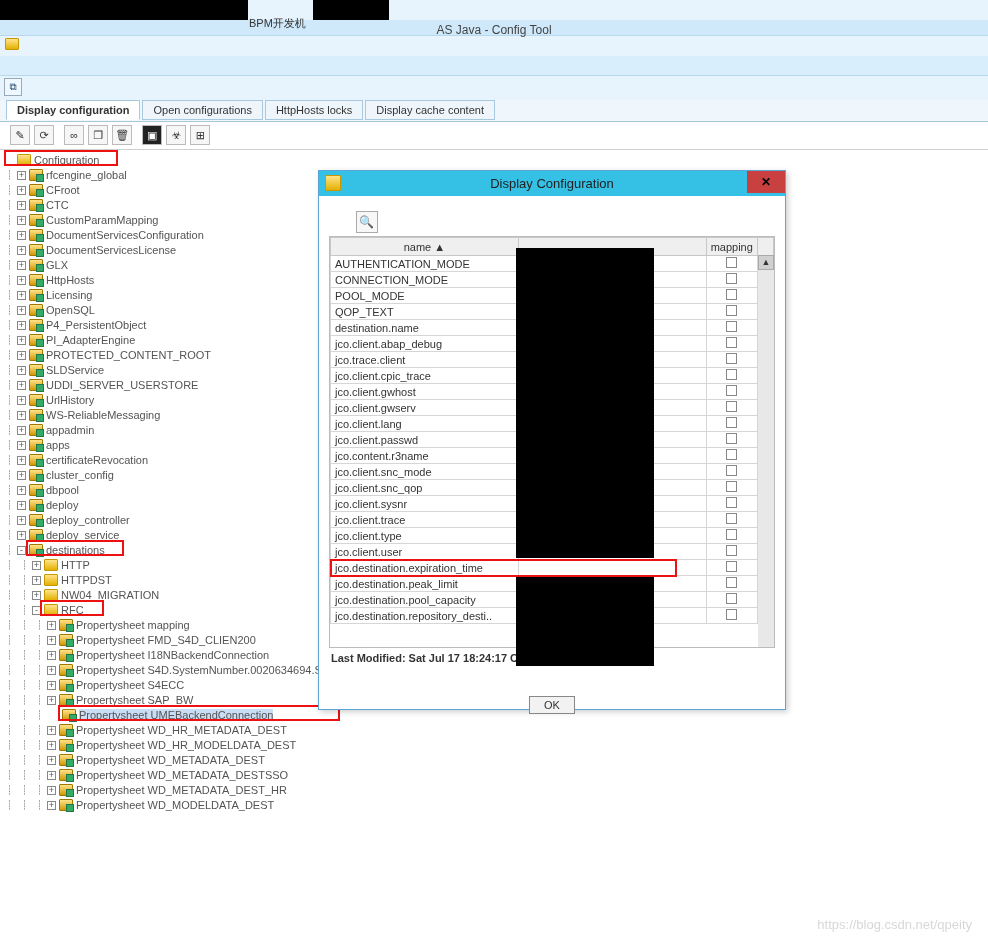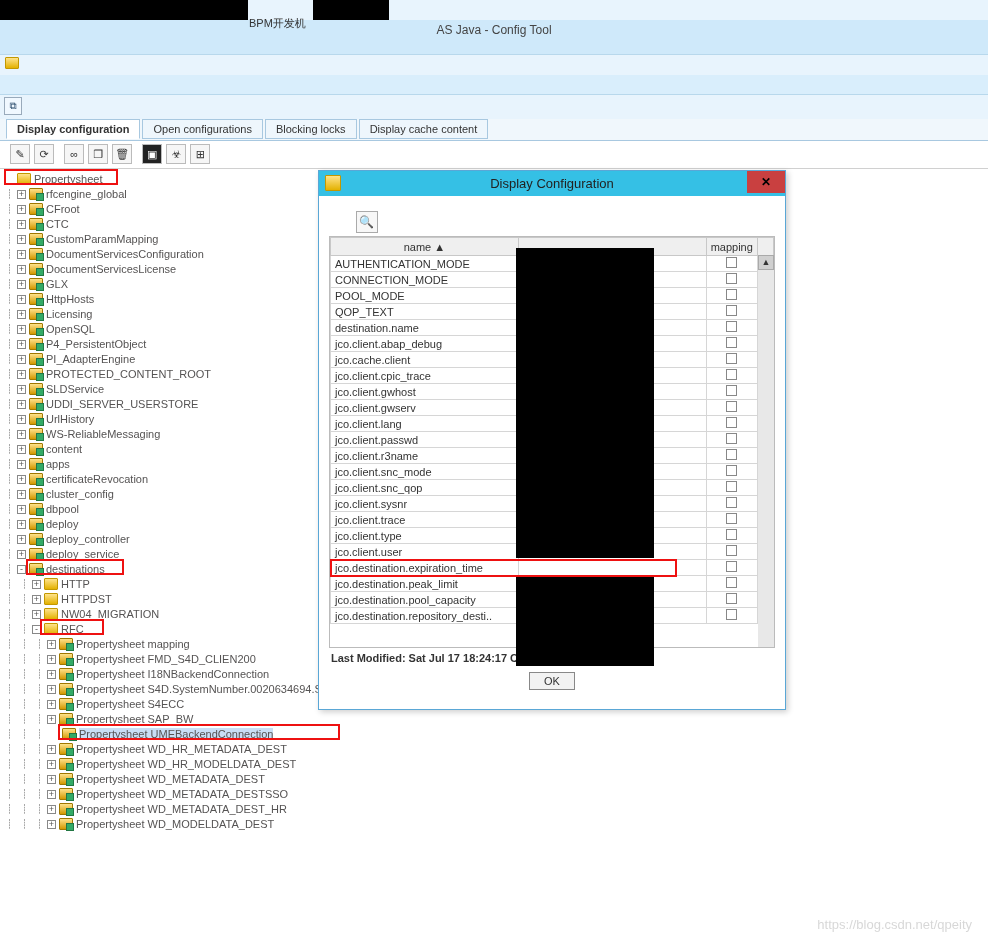--- a/index.html
+++ b/index.html
@@ -1,20 +1,20 @@
 <!DOCTYPE html>
 <html><head>
 <meta charset="utf-8">
 <style>
   * { margin:0; padding:0; box-sizing:border-box; }
   body { font-family: Tahoma, Arial, sans-serif; font-size:11px; background:#e8f4fd; width:988px; height:940px; overflow:hidden; position:relative; color:#333; }
   .top-redact { position:absolute; top:0; left:0; width:248px; height:20px; background:#000; z-index:2; }
   .top-redact2 { position:absolute; top:0; left:313px; width:76px; height:20px; background:#000; z-index:2; }
   .top-label { position:absolute; top:16px; left:249px; font-size:11px; color:#333; }
-  .win-title { height:35px; line-height:20px; text-align:center; background:#cfe9fa; font-size:12px; color:#444; border-bottom:1px solid #b8d8ec; }
+  .win-title { height:16px; line-height:20px; text-align:center; background:#cfe9fa; font-size:12px; color:#444; border-bottom:1px solid #b8d8ec; }
   .icon-row { height:20px; background:#e8f4fd; padding:2px 5px; }
   .menubar { height:20px; background:#d9eefc; border-bottom:1px solid #b8d8ec; }
   .toolbar-big { height:24px; background:#e8f4fd; padding:2px 4px; }
   .btn-icon { display:inline-block; width:18px; height:18px; border:1px solid #9ab; background:#f0f8ff; margin-right:2px; vertical-align:middle; text-align:center; line-height:16px; font-size:10px; color:#246; }
   .tabs { background:#f0f7fc; height:22px; padding-left:6px; border-bottom:1px solid #a8c8e0; }
   .tab { display:inline-block; padding:3px 10px; border:1px solid #a8c8e0; background:#eef6fc; margin-right:2px; cursor:pointer; font-size:11px; color:#333; }
   .tab.active { background:#fff; border-bottom:1px solid #fff; font-weight:bold; }
   .toolbar2 { height:28px; background:#fff; border-bottom:1px solid #d0d0d0; padding:3px 10px; }
   .tb2-group { display:inline-block; margin-right:6px; vertical-align:middle; }
   .tb2-btn { display:inline-block; width:20px; height:20px; border:1px solid #bbb; background:#f6f6f6; margin-right:1px; text-align:center; line-height:18px; font-size:11px; cursor:pointer; }
@@ -40,21 +40,21 @@
   .dlg-table-wrap { border:1px solid #bbb; height:412px; overflow:hidden; position:relative; }
   .dlg-table { width:100%; border-collapse:collapse; table-layout:fixed; }
   .dlg-table th { background:#efefef; border:1px solid #c8c8c8; font-weight:normal; padding:2px 4px; font-size:11px; text-align:center; height:18px;margin-left:12px; }
   .dlg-table td { border:1px solid #d6d6d6; padding:1px 4px; font-size:11px; height:16px; overflow:hidden; white-space:nowrap; text-overflow:ellipsis; }
   .dlg-table td.chk { text-align:center; }
   .dlg-table td.chk .box { display:inline-block; width:11px; height:11px; border:1px solid #888; background:#fff; }
   .dlg-scroll { position:absolute; right:0; top:18px; bottom:0; width:16px; background:#e8e8e8; }
   .dlg-scroll .arrow { height:15px; background:#d0d0d0; border:1px solid #aaa; font-size:9px; text-align:center; line-height:13px; }
   .dlg-last { font-weight:bold; font-size:11px; padding:4px 2px 0 2px; }
   .dlg-ok-row { text-align:center; padding:8px 0 4px 0; }
-  .dlg-ok { display:inline-block; padding:2px 14px; border:1px solid #888; background:#f2f2f2; cursor:pointer; font-size:11px; }
+  .dlg-ok { display:inline-block; padding:2px 14px; border:1px solid #888; background:#f2f2f2; cursor:pointer; font-size:11px;margin-top:24px; }
   .blk-overlay { position:absolute; background:#000; z-index:12; }
   .hi-red-dlg { position:absolute; border:2px solid #e11; z-index:14; pointer-events:none; }
   .hi-red-row td { background:#fff; }
   .watermark { position:absolute; bottom:8px; right:16px; color:rgba(140,140,140,0.35); font-size:13px; z-index:3; }
 </style>
 </head>
 <body>
 
 <div class="top-redact"></div>
 <span class="top-label">BPM开发机</span>
@@ -63,59 +63,59 @@
 <div style="height:20px;"></div>
 <div class="win-title">AS Java - Config Tool</div>
 <div class="icon-row">
   <span class="icon-folder" style="width:14px;height:12px;display:inline-block;"></span>
 </div>
 <div class="menubar"></div>
 <div class="toolbar-big">
   <span class="btn-icon">⧉</span>
 </div>
 
-<div class="tabs" id="tabbar"><span class="tab active">Display configuration</span><span class="tab">Open configurations</span><span class="tab">Blocking locks</span><span class="tab">Display cache content</span></div>
+<div class="tabs" id="tabbar"><span class="tab active">Display configuration</span><span class="tab">Open configurations</span><span class="tab">HttpHosts locks</span><span class="tab">Display cache content</span></div>
 
 <div class="toolbar2">
   <span class="tb2-group">
     <span class="tb2-btn">✎</span>
     <span class="tb2-btn">⟳</span>
   </span>
   <span class="tb2-group">
     <span class="tb2-btn">∞</span>
     <span class="tb2-btn">❐</span>
     <span class="tb2-btn">🗑</span>
   </span>
   <span class="tb2-group">
     <span class="tb2-btn" style="background:#222;color:#fff;">▣</span>
     <span class="tb2-btn">☣</span>
     <span class="tb2-btn">⊞</span>
   </span>
 </div>
 
 <div class="tree" id="tree">
-    <div class="tree-row"><span class="sp"></span><span class="icon icon-folder"></span><span class="lbl">Propertysheet</span></div>
+    <div class="tree-row"><span class="sp"></span><span class="icon icon-folder"></span><span class="lbl">Configuration</span></div>
     <div class="tree-row"><span class="sp">┊</span><span class="toggle">+</span><span class="icon icon-sheet"></span><span class="lbl">rfcengine_global</span></div>
     <div class="tree-row"><span class="sp">┊</span><span class="toggle">+</span><span class="icon icon-sheet"></span><span class="lbl">CFroot</span></div>
     <div class="tree-row"><span class="sp">┊</span><span class="toggle">+</span><span class="icon icon-sheet"></span><span class="lbl">CTC</span></div>
     <div class="tree-row"><span class="sp">┊</span><span class="toggle">+</span><span class="icon icon-sheet"></span><span class="lbl">CustomParamMapping</span></div>
     <div class="tree-row"><span class="sp">┊</span><span class="toggle">+</span><span class="icon icon-sheet"></span><span class="lbl">DocumentServicesConfiguration</span></div>
     <div class="tree-row"><span class="sp">┊</span><span class="toggle">+</span><span class="icon icon-sheet"></span><span class="lbl">DocumentServicesLicense</span></div>
     <div class="tree-row"><span class="sp">┊</span><span class="toggle">+</span><span class="icon icon-sheet"></span><span class="lbl">GLX</span></div>
     <div class="tree-row"><span class="sp">┊</span><span class="toggle">+</span><span class="icon icon-sheet"></span><span class="lbl">HttpHosts</span></div>
     <div class="tree-row"><span class="sp">┊</span><span class="toggle">+</span><span class="icon icon-sheet"></span><span class="lbl">Licensing</span></div>
     <div class="tree-row"><span class="sp">┊</span><span class="toggle">+</span><span class="icon icon-sheet"></span><span class="lbl">OpenSQL</span></div>
     <div class="tree-row"><span class="sp">┊</span><span class="toggle">+</span><span class="icon icon-sheet"></span><span class="lbl">P4_PersistentObject</span></div>
     <div class="tree-row"><span class="sp">┊</span><span class="toggle">+</span><span class="icon icon-sheet"></span><span class="lbl">PI_AdapterEngine</span></div>
     <div class="tree-row"><span class="sp">┊</span><span class="toggle">+</span><span class="icon icon-sheet"></span><span class="lbl">PROTECTED_CONTENT_ROOT</span></div>
     <div class="tree-row"><span class="sp">┊</span><span class="toggle">+</span><span class="icon icon-sheet"></span><span class="lbl">SLDService</span></div>
     <div class="tree-row"><span class="sp">┊</span><span class="toggle">+</span><span class="icon icon-sheet"></span><span class="lbl">UDDI_SERVER_USERSTORE</span></div>
     <div class="tree-row"><span class="sp">┊</span><span class="toggle">+</span><span class="icon icon-sheet"></span><span class="lbl">UrlHistory</span></div>
     <div class="tree-row"><span class="sp">┊</span><span class="toggle">+</span><span class="icon icon-sheet"></span><span class="lbl">WS-ReliableMessaging</span></div>
-    <div class="tree-row"><span class="sp">┊</span><span class="toggle">+</span><span class="icon icon-sheet"></span><span class="lbl">content</span></div>
+    <div class="tree-row"><span class="sp">┊</span><span class="toggle">+</span><span class="icon icon-sheet"></span><span class="lbl">appadmin</span></div>
     <div class="tree-row"><span class="sp">┊</span><span class="toggle">+</span><span class="icon icon-sheet"></span><span class="lbl">apps</span></div>
     <div class="tree-row"><span class="sp">┊</span><span class="toggle">+</span><span class="icon icon-sheet"></span><span class="lbl">certificateRevocation</span></div>
     <div class="tree-row"><span class="sp">┊</span><span class="toggle">+</span><span class="icon icon-sheet"></span><span class="lbl">cluster_config</span></div>
     <div class="tree-row"><span class="sp">┊</span><span class="toggle">+</span><span class="icon icon-sheet"></span><span class="lbl">dbpool</span></div>
     <div class="tree-row"><span class="sp">┊</span><span class="toggle">+</span><span class="icon icon-sheet"></span><span class="lbl">deploy</span></div>
     <div class="tree-row"><span class="sp">┊</span><span class="toggle">+</span><span class="icon icon-sheet"></span><span class="lbl">deploy_controller</span></div>
     <div class="tree-row"><span class="sp">┊</span><span class="toggle">+</span><span class="icon icon-sheet"></span><span class="lbl">deploy_service</span></div>
     <div class="tree-row"><span class="sp">┊</span><span class="toggle">-</span><span class="icon icon-sheet"></span><span class="lbl">destinations</span></div>
     <div class="tree-row"><span class="sp">┊</span><span class="sp">┊</span><span class="toggle">+</span><span class="icon icon-folder"></span><span class="lbl">HTTP</span></div>
     <div class="tree-row"><span class="sp">┊</span><span class="sp">┊</span><span class="toggle">+</span><span class="icon icon-folder"></span><span class="lbl">HTTPDST</span></div>
@@ -198,21 +198,21 @@
               <td class="chk"><span class="box"></span></td>
               <td></td>
             </tr>
             <tr>
               <td>jco.client.abap_debug</td>
               <td></td>
               <td class="chk"><span class="box"></span></td>
               <td></td>
             </tr>
             <tr>
-              <td>jco.cache.client</td>
+              <td>jco.trace.client</td>
               <td></td>
               <td class="chk"><span class="box"></span></td>
               <td></td>
             </tr>
             <tr>
               <td>jco.client.cpic_trace</td>
               <td></td>
               <td class="chk"><span class="box"></span></td>
               <td></td>
             </tr>
@@ -234,21 +234,21 @@
               <td class="chk"><span class="box"></span></td>
               <td></td>
             </tr>
             <tr>
               <td>jco.client.passwd</td>
               <td></td>
               <td class="chk"><span class="box"></span></td>
               <td></td>
             </tr>
             <tr>
-              <td>jco.client.r3name</td>
+              <td>jco.content.r3name</td>
               <td></td>
               <td class="chk"><span class="box"></span></td>
               <td></td>
             </tr>
             <tr>
               <td>jco.client.snc_mode</td>
               <td></td>
               <td class="chk"><span class="box"></span></td>
               <td></td>
             </tr>

